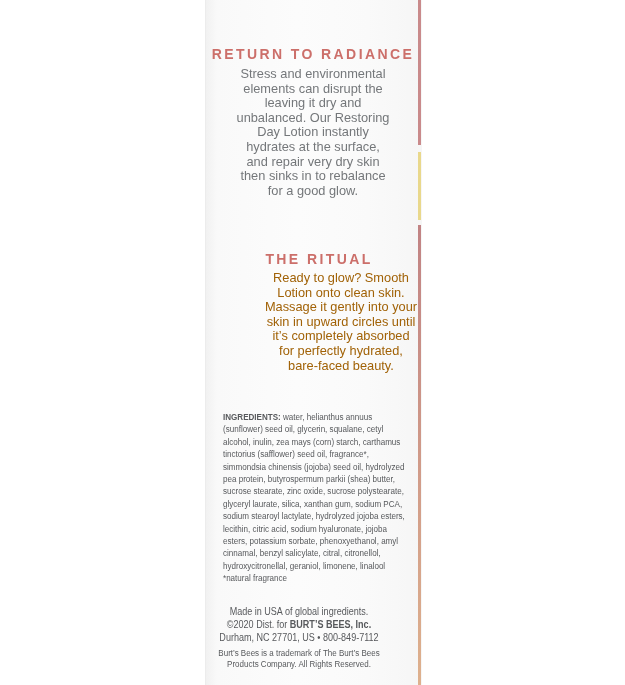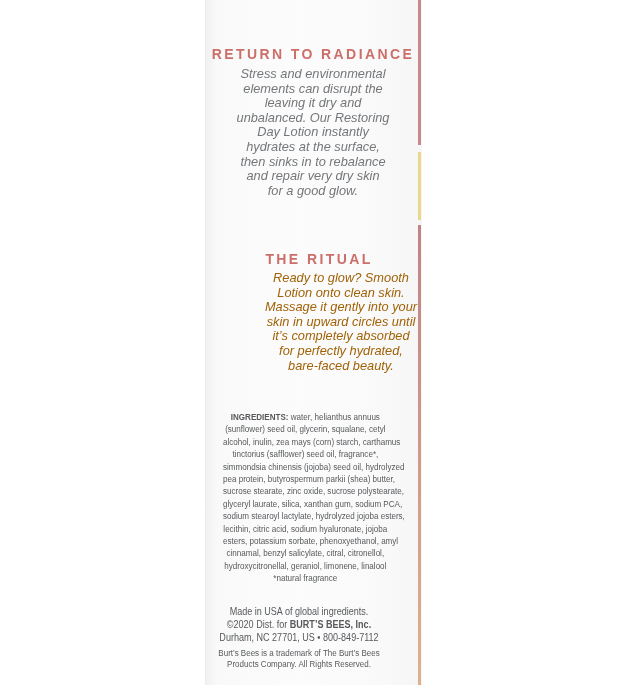--- a/index.html
+++ b/index.html
@@ -32,30 +32,30 @@
     font-size:14px; font-weight:bold; letter-spacing:2.4px;
     white-space:nowrap;
   }
   .heading-1 { top:46px; }
   .heading-2 { top:251px; }
 
   
   .body-par {
     position:absolute; left:205px; width:216px;
     text-align:center;
-    font-size:12.8px; line-height:14.6px;font-style:italic;
+    font-size:12.8px; line-height:14.6px;
   }
   .body-par div { white-space:nowrap; }
   .par-1 { top:67px; }
   .par-2 { top:271px; }
 
   
   .ingredients {
     position:absolute; left:223px; top:411px; width:196px;
-    text-align:center;
+    text-align:left;
     font-size:9.6px; line-height:12.4px;
   }
   .ingredients .ing-line {
     white-space:nowrap;
     transform:scaleX(0.84); transform-origin:0 50%;
   }
   .ing-label { font-weight:bold; }
 
   
   .footer {
@@ -86,22 +86,22 @@
 
   <div class="heading heading-1" style="color: rgb(204, 111, 106);">RETURN TO RADIANCE</div>
 
   <div class="body-par par-1" style="color: rgb(116, 119, 122);">
       <div>Stress and environmental</div>
       <div>elements can disrupt the</div>
       <div>leaving it dry and</div>
       <div>unbalanced. Our Restoring</div>
       <div>Day Lotion instantly</div>
       <div>hydrates at the surface,</div>
+      <div>and repair very dry skin</div>
       <div>then sinks in to rebalance</div>
-      <div>and repair very dry skin</div>
       <div>for a good glow.</div>
     </div>
 
   <div class="heading heading-2" style="color: rgb(204, 111, 106); padding-left: 6px;">THE RITUAL</div>
 
   <div class="body-par par-2" style="color: #a16207; padding-left: 28px;">
       <div>Ready to glow? Smooth</div>
       <div>Lotion onto clean skin.</div>
       <div>Massage it gently into your</div>
       <div>skin in upward circles until</div>

